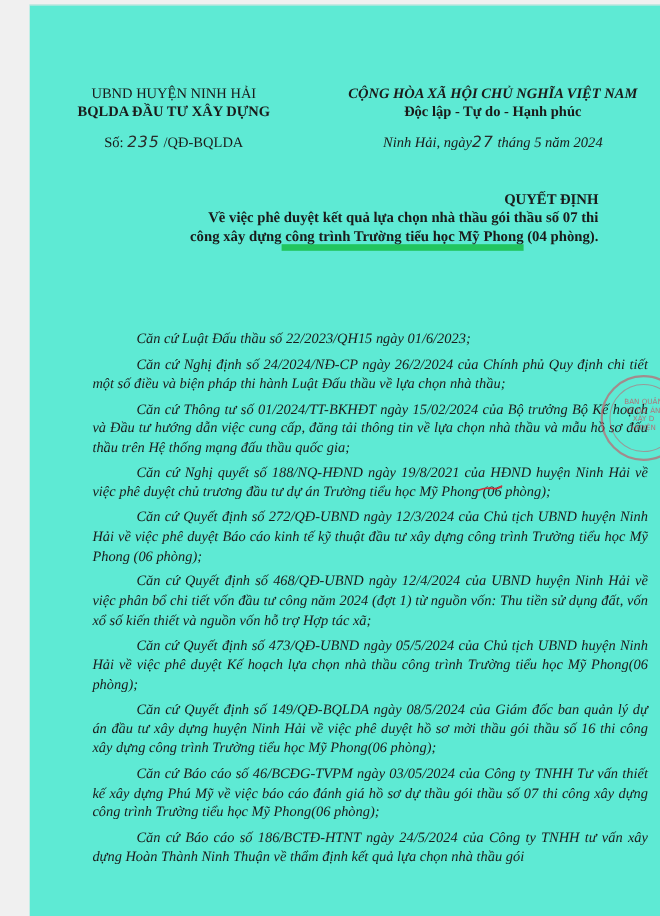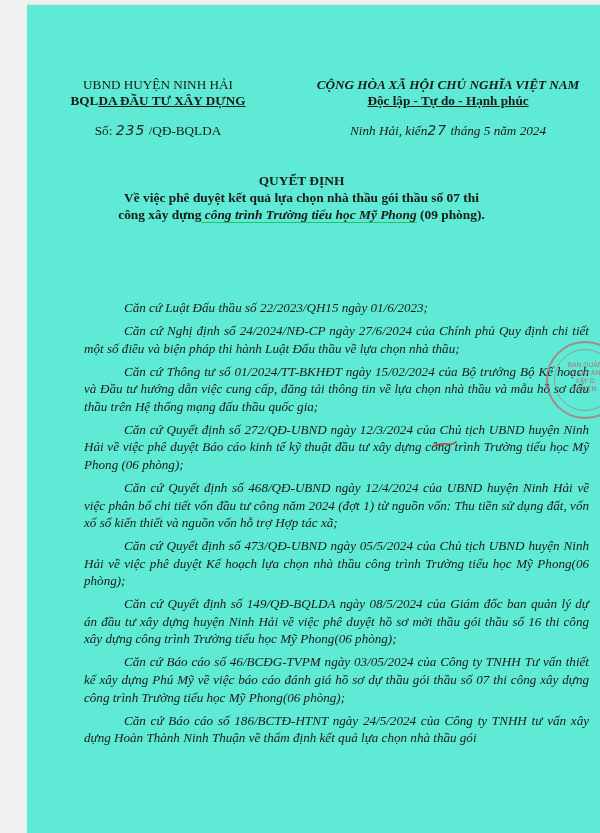--- a/index.html
+++ b/index.html
@@ -12,24 +12,24 @@
   }
   .page {
     position: absolute; left: 27px; top: 4px; width: 587px; height: 829px;
     background: #5eead4;
     border-top: 1px solid #e4e4e4;
   }
   .abs { position: absolute; white-space: nowrap; }
   .hdr-left { left: 0; width: 262px; text-align: center; font-size: 13.2px; line-height: 16px; }
   .hdr-right { left: 262px; width: 318px; text-align: center; font-size: 13.2px; line-height: 16px; }
   .bold { font-weight: bold; }
-  .ul { text-decoration: underline; }
+  .ul { }
   .hand { font-family: "DejaVu Sans", sans-serif; font-style: italic; font-size: 14px; color: #2a2a2a; letter-spacing: 1px; text-align: right; }
-  .title { left: 0; width: 517px; text-align: center; font-weight: bold; font-size: 13.4px; line-height: 17px; margin-left: 16px; }
-  .u-part { border-bottom: 1px solid #22c55e; font-style: italic; }
+  .title { left: 0; width: 517px; text-align: right; font-weight: bold; font-size: 13.4px; line-height: 17px; }
+  .u-part { border-bottom: 6px solid #22c55e; }
   .body-text {
     position: absolute; left: 57px; width: 505px; top: 294px;
     font-style: italic; font-size: 13.1px; line-height: 17.6px; text-align: justify;
   }
   .body-text p { margin: 0 0 5.4px 0; text-indent: 40px; }
   .stamp {
     position: absolute; left: 519px; top: 336px; width: 78px; height: 78px;
     border: 2px solid rgba(220, 60, 80, 0.55); border-radius: 50%;
     color: rgba(215, 55, 75, 0.65);
     font-family: "DejaVu Sans", sans-serif; font-size: 6.5px; line-height: 8px;
@@ -56,35 +56,36 @@
     <span>Số:</span>
     <span class="hand">235</span>
     <span>/QĐ-BQLDA</span>
   </div>
 
   <div class="abs hdr-right bold" style="top:72px;font-style:italic;">CỘNG HÒA XÃ HỘI CHỦ NGHĨA VIỆT NAM</div>
   <div class="abs hdr-right bold" style="top:88px;">
     <span class="ul">Độc lập - Tự do - Hạnh phúc</span>
   </div>
   <div class="abs hdr-right" style="top:117px; font-style:italic;">
-    <span>Ninh Hải, kiến</span><span class="hand">27</span>
+    <span>Ninh Hải, ngày</span><span class="hand">27</span>
     <span>tháng 5 năm 2024</span>
   </div>
 
   <div class="abs title" style="top:167px;">QUYẾT ĐỊNH</div>
   <div class="abs title" style="top:184px;">Về việc phê duyệt kết quả lựa chọn nhà thầu gói thầu số 07 thi</div>
   <div class="abs title" style="top:201px;">
-    <span>công xây dựng</span><span class="u-part"> công trình Trường tiểu học Mỹ Phong</span><span> (09 phòng).</span>
+    <span>công xây dựng</span><span class="u-part"> công trình Trường tiểu học Mỹ Phong</span><span> (04 phòng).</span>
   </div>
 
 
   <div class="body-text">
     <p>Căn cứ Luật Đấu thầu số 22/2023/QH15 ngày 01/6/2023;</p>
-    <p>Căn cứ Nghị định số 24/2024/NĐ-CP ngày 27/6/2024 của Chính phủ Quy định chi tiết một số điều và biện pháp thi hành Luật Đấu thầu về lựa chọn nhà thầu;</p>
+    <p>Căn cứ Nghị định số 24/2024/NĐ-CP ngày 26/2/2024 của Chính phủ Quy định chi tiết một số điều và biện pháp thi hành Luật Đấu thầu về lựa chọn nhà thầu;</p>
     <p>Căn cứ Thông tư số 01/2024/TT-BKHĐT ngày 15/02/2024 của Bộ trưởng Bộ Kế hoạch và Đầu tư hướng dẫn việc cung cấp, đăng tải thông tin về lựa chọn nhà thầu và mẫu hồ sơ đấu thầu trên Hệ thống mạng đấu thầu quốc gia;</p>
+    <p>Căn cứ Nghị quyết số 188/NQ-HĐND ngày 19/8/2021 của HĐND huyện Ninh Hải về việc phê duyệt chủ trương đầu tư dự án Trường tiểu học Mỹ Phong (06 phòng);</p>
     <p>Căn cứ Quyết định số 272/QĐ-UBND ngày 12/3/2024 của Chủ tịch UBND huyện Ninh Hải về việc phê duyệt Báo cáo kinh tế kỹ thuật đầu tư xây dựng công trình Trường tiểu học Mỹ Phong (06 phòng);</p>
     <p>Căn cứ Quyết định số 468/QĐ-UBND ngày 12/4/2024 của UBND huyện Ninh Hải về việc phân bổ chi tiết vốn đầu tư công năm 2024 (đợt 1) từ nguồn vốn: Thu tiền sử dụng đất, vốn xổ số kiến thiết và nguồn vốn hỗ trợ Hợp tác xã;</p>
     <p>Căn cứ Quyết định số 473/QĐ-UBND ngày 05/5/2024 của Chủ tịch UBND huyện Ninh Hải về việc phê duyệt Kế hoạch lựa chọn nhà thầu công trình Trường tiểu học Mỹ Phong(06 phòng);</p>
     <p>Căn cứ Quyết định số 149/QĐ-BQLDA ngày 08/5/2024 của Giám đốc ban quản lý dự án đầu tư xây dựng huyện Ninh Hải về việc phê duyệt hồ sơ mời thầu gói thầu số 16 thi công xây dựng công trình Trường tiểu học Mỹ Phong(06 phòng);</p>
     <p>Căn cứ Báo cáo số 46/BCĐG-TVPM ngày 03/05/2024 của Công ty TNHH Tư vấn thiết kế xây dựng Phú Mỹ về việc báo cáo đánh giá hồ sơ dự thầu gói thầu số 07 thi công xây dựng công trình Trường tiểu học Mỹ Phong(06 phòng);</p>
     <p>Căn cứ Báo cáo số 186/BCTĐ-HTNT ngày 24/5/2024 của Công ty TNHH tư vấn xây dựng Hoàn Thành Ninh Thuận về thẩm định kết quả lựa chọn nhà thầu gói</p>
   </div>
 
   <svg class="pen-mark" viewBox="0 0 24 6">
     <path d="M1 5 Q8 2 14 3 T23 1" stroke="#d0303c" stroke-width="1.6" fill="none" stroke-linecap="round"></path>

